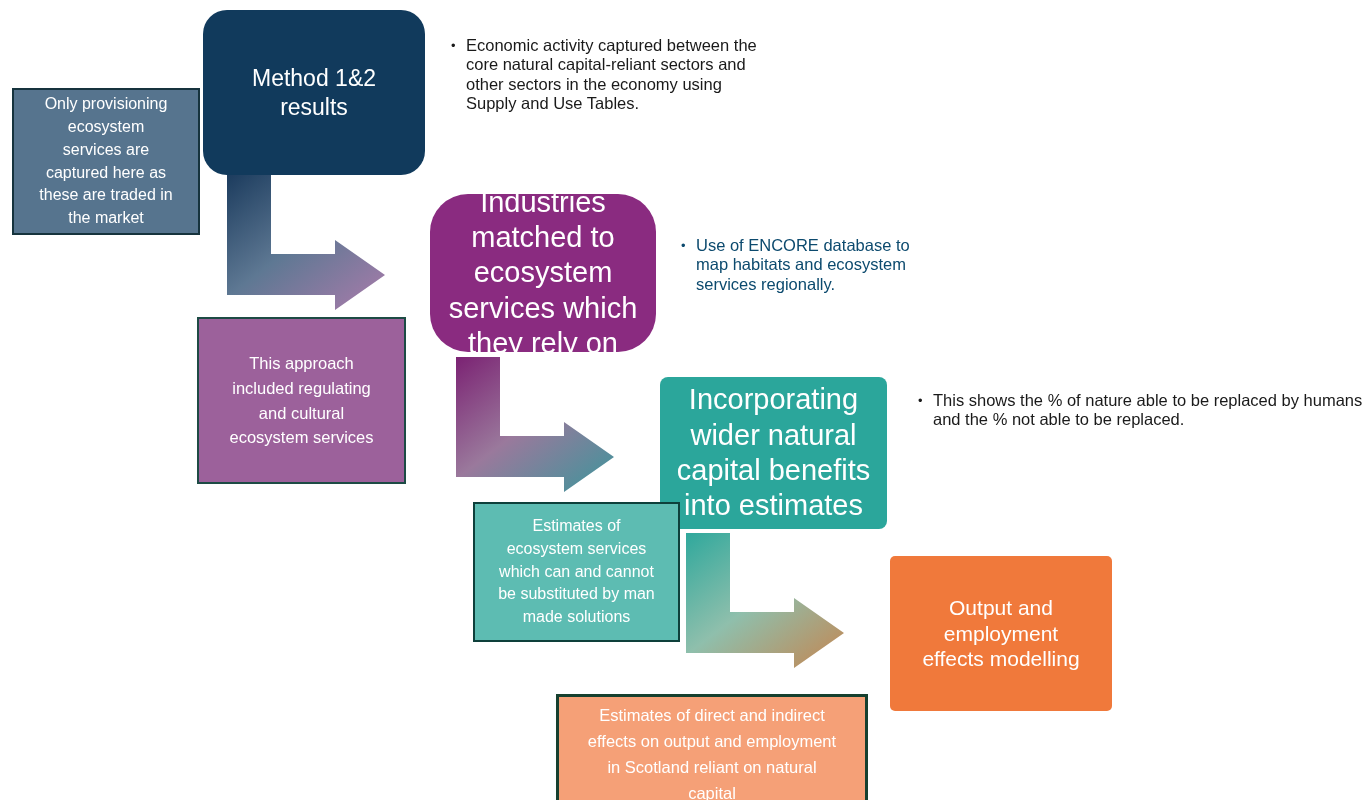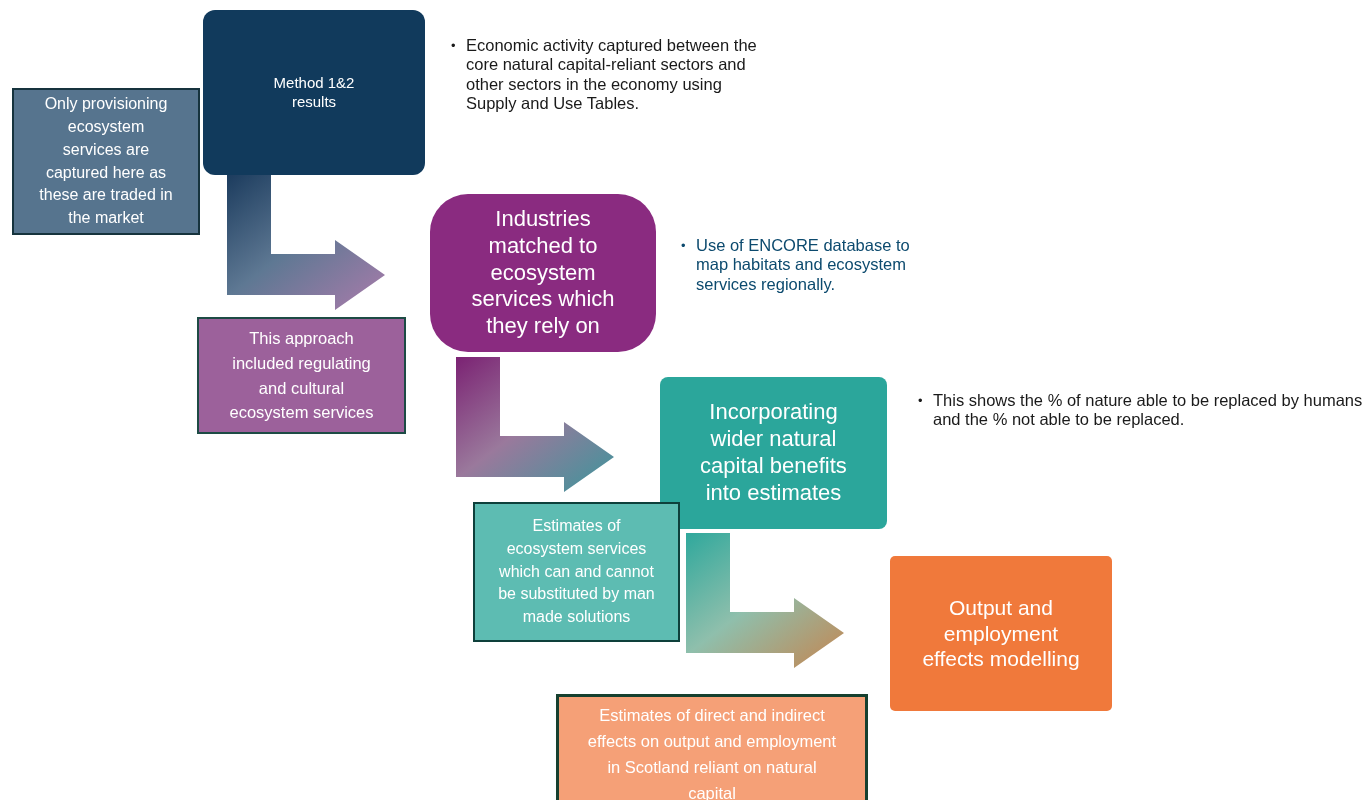--- a/index.html
+++ b/index.html
@@ -11,38 +11,38 @@
 
   .arrow { position: absolute; }
   .arrow-1 { left: 227px; top: 175px; }
   .arrow-2 { left: 456px; top: 357px; }
   .arrow-3 { left: 686px; top: 533px; }
 
   .flow-box {
     position: absolute;
     display: flex; align-items: center; justify-content: center;
     text-align: center; color: #ffffff;
-    font-size: 22px; line-height: 1.22;
+    font-size: 29px; line-height: 1.22;
     white-space: pre-line;
   }
-  .flow-method        { left: 203px; top: 10px;  width: 222px; height: 165px; border-radius: 12px; font-size: 15px; }
+  .flow-method        { left: 203px; top: 10px;  width: 222px; height: 165px; border-radius: 24px; font-size: 23px; }
   .flow-industries    { left: 430px; top: 194px; width: 226px; height: 158px; border-radius: 38px; }
   .flow-incorporating { left: 660px; top: 377px; width: 227px; height: 152px; border-radius: 8px; }
   .flow-output        { left: 890px; top: 556px; width: 222px; height: 155px; border-radius: 5px; font-size: 21px; }
 
   .note {
     position: absolute;
     display: flex; align-items: center; justify-content: center;
     text-align: center; color: #ffffff;
     font-size: 16px; line-height: 1.42;
     white-space: pre-line;
     border: 2px solid transparent;
   }
   .note-provisioning { left: 12px;  top: 88px;  width: 188px; height: 147px; }
-  .note-approach     { left: 197px; top: 317px; width: 209px; height: 117px; font-size: 16.5px; line-height: 1.5; }
+  .note-approach     { left: 197px; top: 317px; width: 209px; height: 167px; font-size: 16.5px; line-height: 1.5; }
   .note-substitution { left: 425px; top: 502px; width: 207px; height: 140px; margin-left: 48px; }
   .note-estimates    { left: 556px; top: 694px; width: 312px; height: 120px; font-size: 16.5px; line-height: 1.58; border-width: 3px; }
 
   .bullets { position: absolute; color: #1a1a1a; font-size: 16.5px; line-height: 1.18; list-style: none; }
   .bullets-1 { left: 448px; top: 36px;  width: 318px; }
   .bullets-2 { left: 678px; top: 236px; width: 263px; }
   .bullets-3 { left: 915px; top: 391px; width: 448px; }
   .bullets li { position: relative; padding-left: 18px; }
   .bullets li::before {
     content: "\2022";

